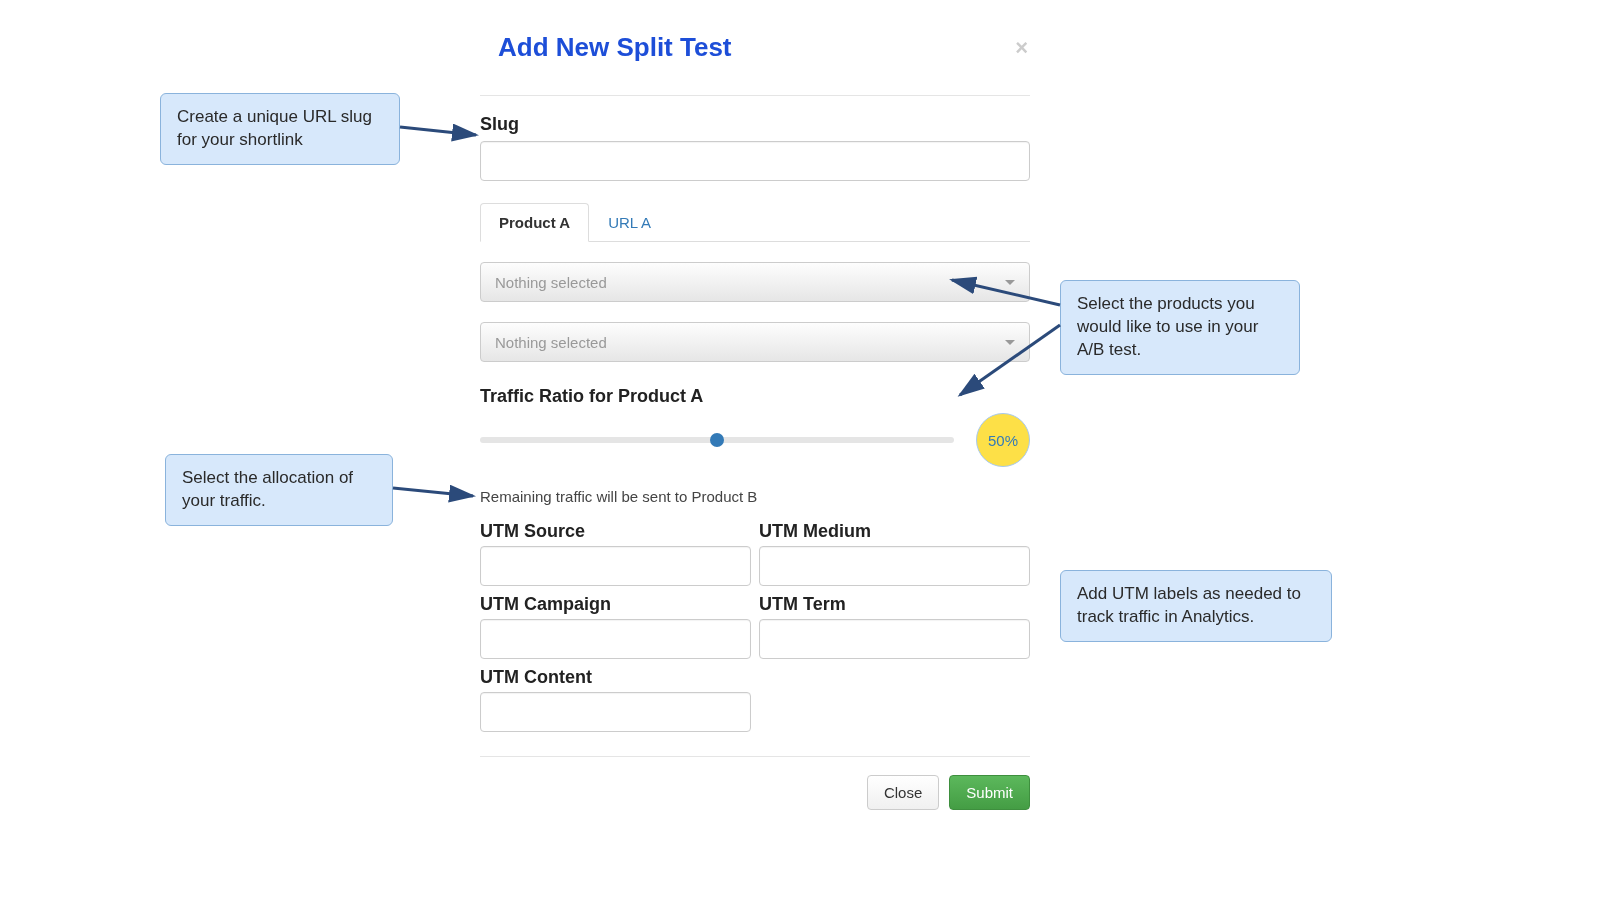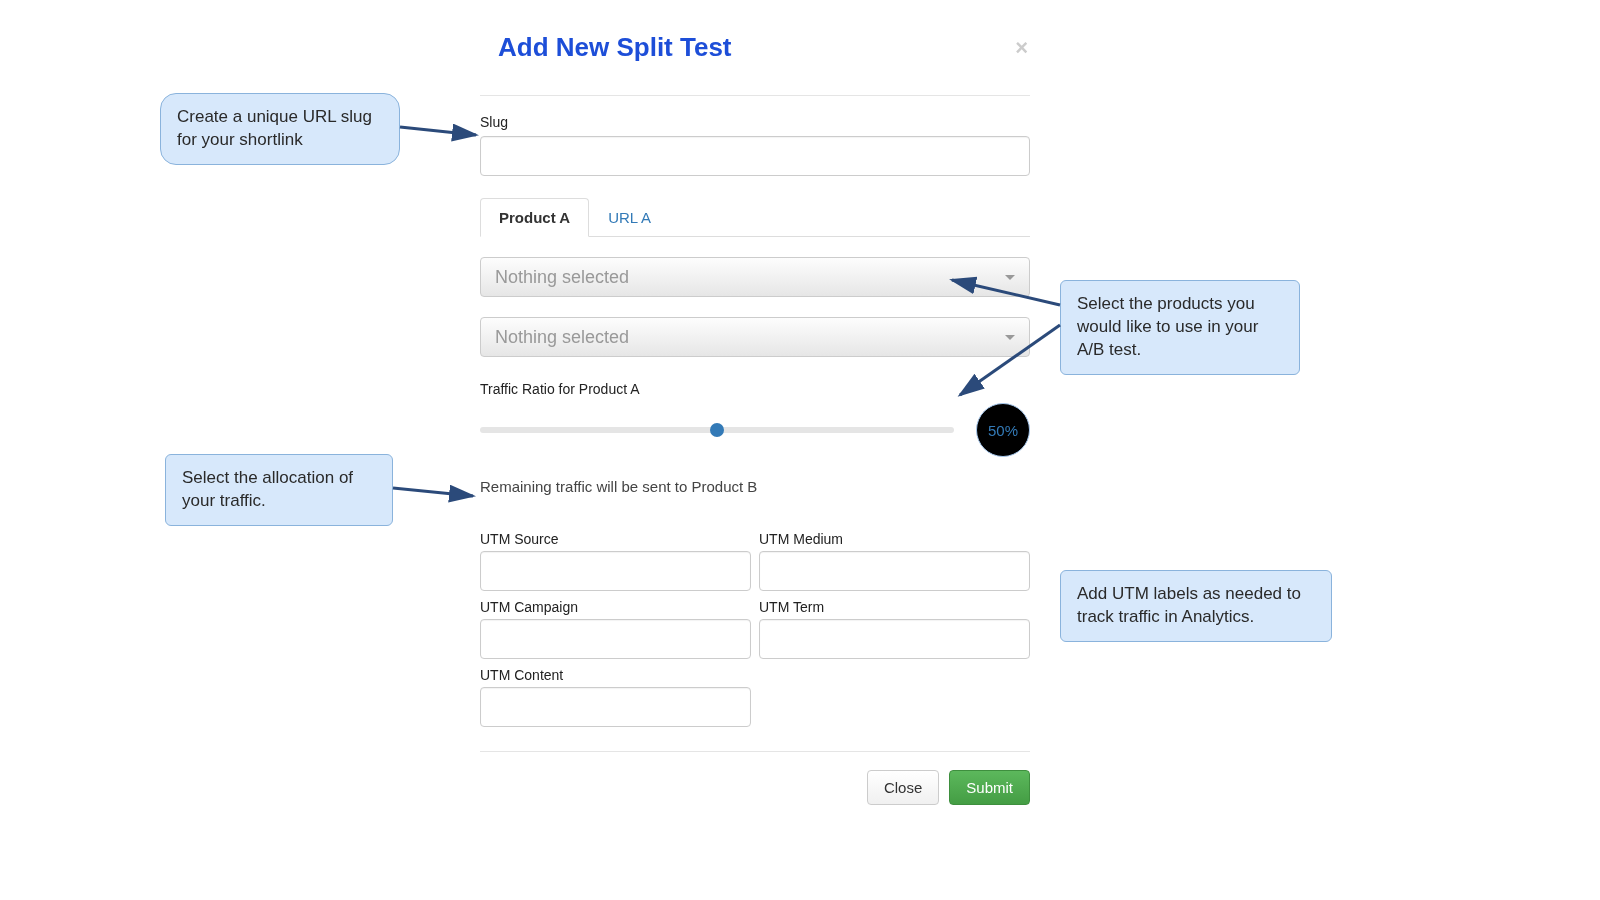--- a/index.html
+++ b/index.html
@@ -33,22 +33,22 @@
   }
   .close-x {
     font-size: 22px;
     color: #ccc;
     line-height: 1;
     cursor: pointer;
     font-weight: 700;
   }
   .form-section { padding-top: 18px; }
   .label {
-    font-weight: 400;
-    font-size: 14px;
+    font-weight: 700;
+    font-size: 18px;
     color: #222;
     margin-bottom: 6px;
     display: block;
   }
   .text-input {
     width: 100%;
     height: 40px;
     border: 1px solid #ccc;
     border-radius: 4px;
     padding: 6px 12px;
@@ -83,21 +83,21 @@
     width: 100%;
     height: 40px;
     border: 1px solid #ccc;
     border-radius: 4px;
     background: linear-gradient(#fdfdfd, #e6e6e6);
     display: flex;
     align-items: center;
     justify-content: space-between;
     padding: 0 14px;
     color: #999;
-    font-size: 18px;
+    font-size: 15px;
     cursor: pointer;
   }
   .caret {
     width: 0; height: 0;
     border-left: 5px solid transparent;
     border-right: 5px solid transparent;
     border-top: 5px solid #999;
   }
   .slider-wrap {
     margin-top: 24px;
@@ -120,35 +120,35 @@
     transform: translate(-50%, -50%);
     width: 14px;
     height: 14px;
     background: #337ab7;
     border-radius: 50%;
   }
   .percent-badge {
     width: 54px;
     height: 54px;
     border-radius: 50%;
-    background: #000000;
+    background: #fde047;
     border: 1px solid #a7c9ef;
     color: #337ab7;
     display: flex;
     align-items: center;
     justify-content: center;
     font-size: 15px;
   }
   .hint {
     font-size: 15px;
     color: #444;
     margin-top: 21px;
   }
   .utm-grid {
-    margin-top: 36px;
+    margin-top: 16px;
     display: grid;
     grid-template-columns: 1fr 1fr;
     column-gap: 40px;
     row-gap: 8px;
     gap: 8px;
   }
   .utm-field .label { margin-bottom: 4px; }
   .modal-footer {
     margin-top: 24px;
     border-top: 1px solid #e5e5e5;
@@ -249,21 +249,21 @@
       </div>
     </div>
 
     <div class="modal-footer">
       <button class="btn">Close</button>
       <button class="btn btn-submit">Submit</button>
     </div>
   </div>
 </div>
 
-<div class="callout" style="left:160px; top:93px; width:240px;border-radius:16px;">Create a unique URL slug for your shortlink</div>
+<div class="callout" style="left:160px; top:93px; width:240px;">Create a unique URL slug for your shortlink</div>
 <div class="callout" style="left:1060px; top:280px; width:240px;">Select the products you would like to use in your A/B test.</div>
 <div class="callout" style="left:165px; top:454px; width:228px;">Select the allocation of your traffic.</div>
 <div class="callout" style="left:1060px; top:570px; width:272px;">Add UTM labels as needed to track traffic in Analytics.</div>
 
 <svg class="arrow" style="left:398px; top:115px;" width="90" height="30">
   <defs>
       <marker id="ah1" markerWidth="10" markerHeight="10" refX="8" refY="3" orient="auto">
         <path d="M0,0 L0,6 L9,3 z" fill="#2b4a7a"></path>
       </marker>
     </defs>

